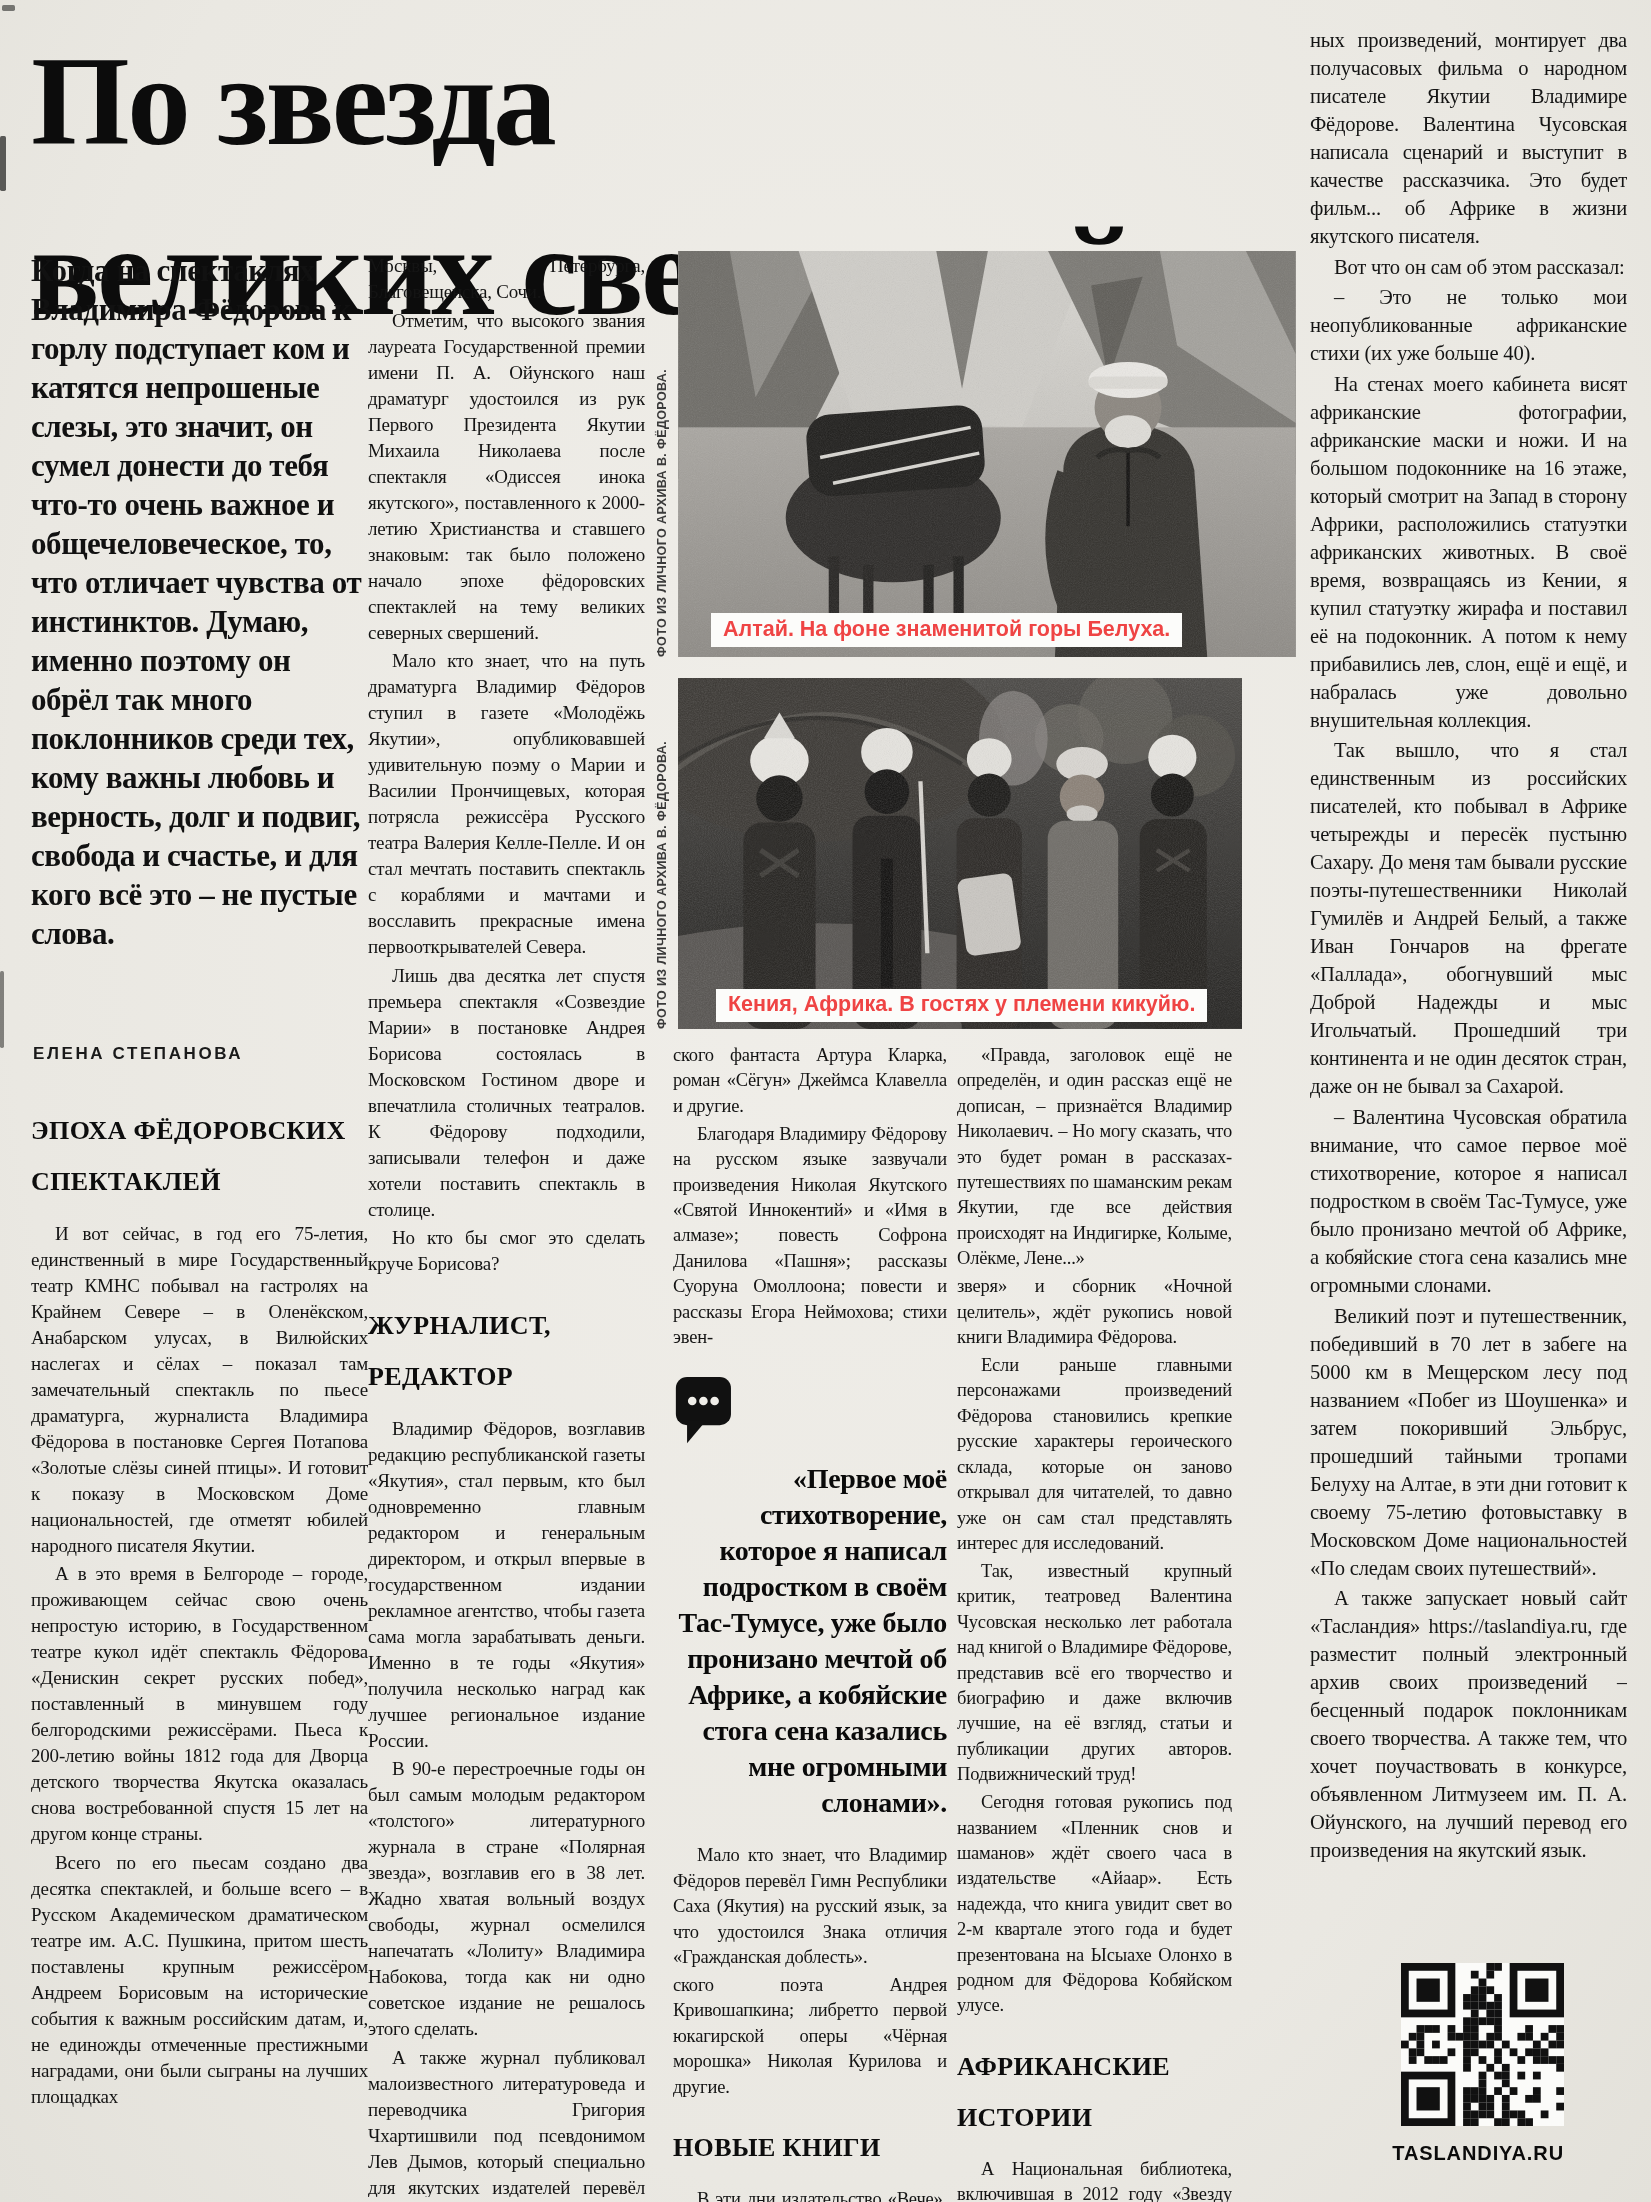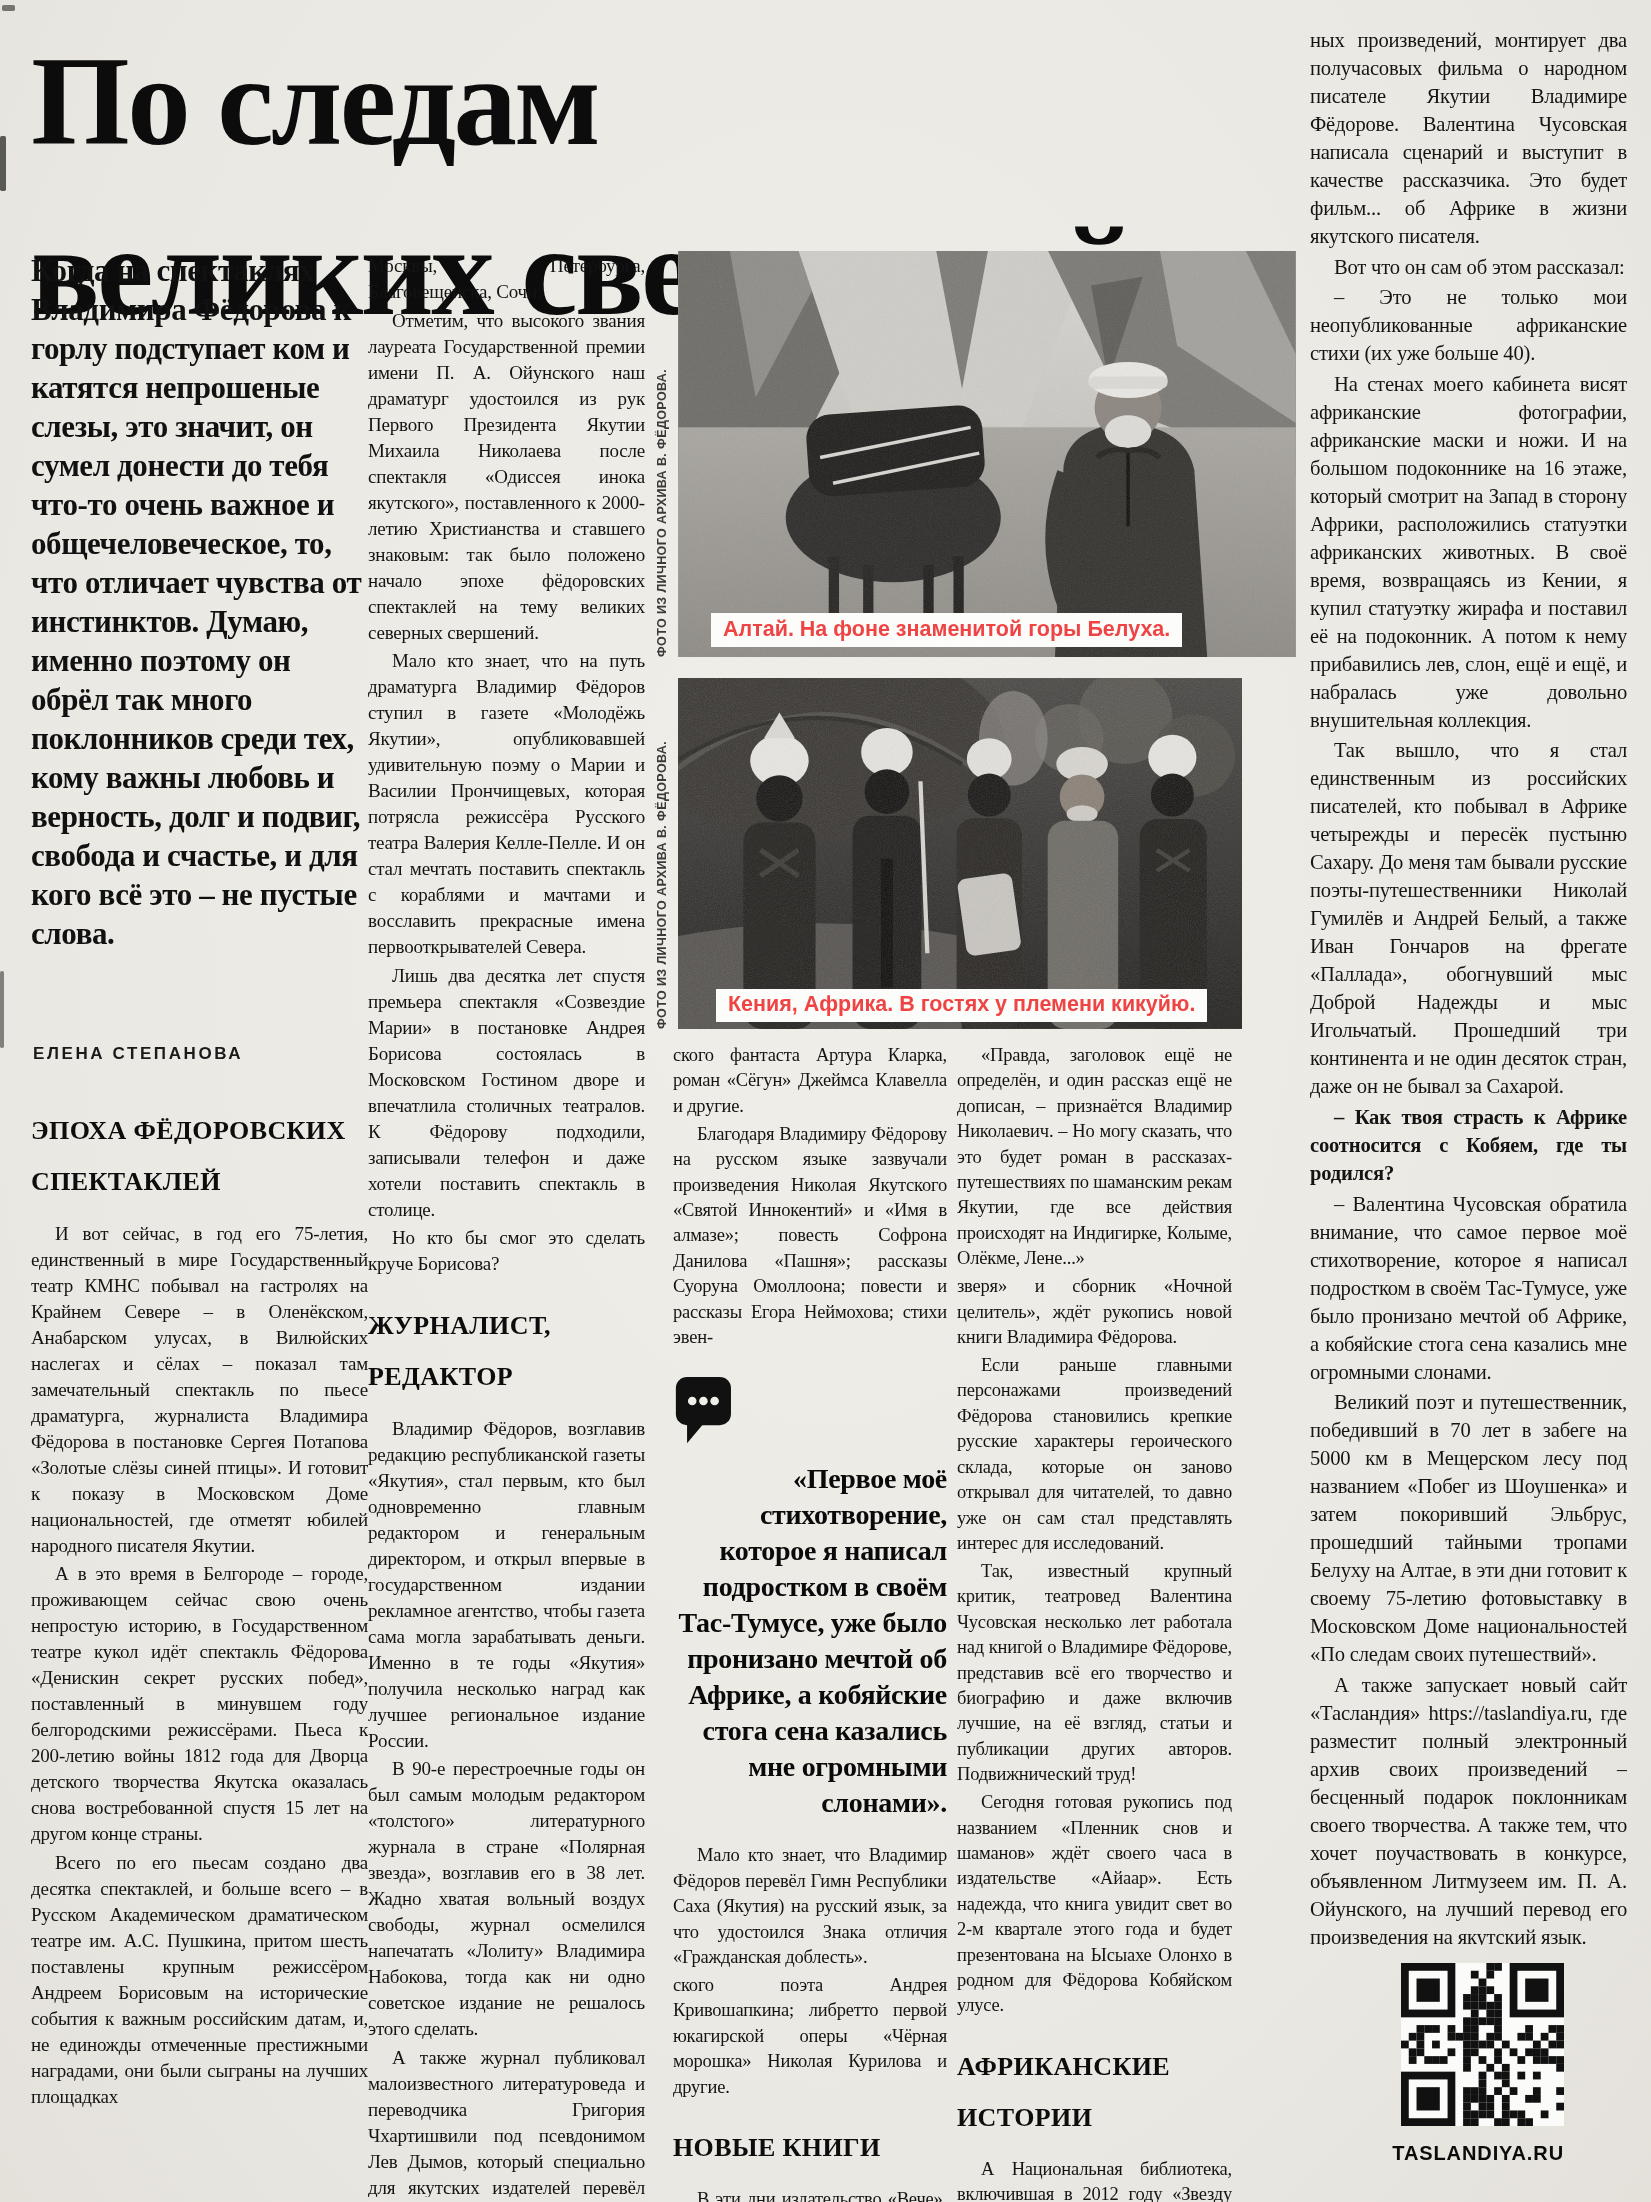--- a/index.html
+++ b/index.html
@@ -54,21 +54,21 @@
 </head>
 <body>
 
 <div id="page">
 
   <div class="smudge" style="left:0;top:136px;width:6px;height:55px;opacity:.75;"></div>
   <div class="smudge" style="left:0;top:971px;width:4.3px;height:77px;opacity:.55;"></div>
   <div class="smudge" style="left:1.7px;top:5.2px;width:13.8px;height:6px;opacity:.6;"></div>
 
   <div class="headline">
-    <div>По следам</div>
+    <div>По звезда</div>
     <div>великих свершений</div>
   </div>
 
   <div class="lead">Когда на спектаклях Владимира Фёдорова к горлу подступает ком и катятся непрошеные слезы, это значит, он сумел донести до тебя что-то очень важное и общечеловеческое, то, что отличает чувства от инстинктов. Думаю, именно поэтому он обрёл так много поклонников среди тех, кому важны любовь и верность, долг и подвиг, свобода и счастье, и для кого всё это – не пустые слова.</div>
   <div class="byline">ЕЛЕНА СТЕПАНОВА</div>
 
   <div class="col" style="left:31px; top:1105px; width:337px; height:1093px;">
     <div class="sec-heading first">ЭПОХА ФЁДОРОВСКИХ СПЕКТАКЛЕЙ</div>
     <div>
         <p class="para">И вот сейчас, в год его 75-летия, единственный в мире Государственный театр КМНС побывал на гастролях на Крайнем Севере – в Оленёкском, Анабарском улусах, в Вилюйских наслегах и сёлах – показал там замечательный спектакль по пьесе драматурга, журналиста Владимира Фёдорова в постановке Сергея Потапова «Золотые слёзы синей птицы». И готовит к показу в Московском Доме национальностей, где отметят юбилей народного писателя Якутии.</p>
@@ -238,21 +238,20 @@
       </div>
   </div>
 
   <div class="col bigtype" style="left:1310px; top:26px; width:317px; height:1919px;">
     <div>
         <p class="para noindent">ных произведений, монтирует два получасовых фильма о народном писателе Якутии Владимире Фёдорове. Валентина Чусовская написала сценарий и выступит в качестве рассказчика. Это будет фильм... об Африке в жизни якутского писателя.</p>
         <p class="para">Вот что он сам об этом рассказал:</p>
         <p class="para">– Это не только мои неопубликованные африканские стихи (их уже больше 40).</p>
         <p class="para">На стенах моего кабинета висят африканские фотографии, африканские маски и ножи. И на большом подоконнике на 16 этаже, который смотрит на Запад в сторону Африки, расположились статуэтки африканских животных. В своё время, возвращаясь из Кении, я купил статуэтку жирафа и поставил её на подоконник. А потом к нему прибавились лев, слон, ещё и ещё, и набралась уже довольно внушительная коллекция.</p>
         <p class="para">Так вышло, что я стал единственным из российских писателей, кто побывал в Африке четырежды и пересёк пустыню Сахару. До меня там бывали русские поэты-путешественники Николай Гумилёв и Андрей Белый, а также Иван Гончаров на фрегате «Паллада», обогнувший мыс Доброй Надежды и мыс Игольчатый. Прошедший три континента и не один десяток стран, даже он не бывал за Сахарой.</p>
-        <p class="para bold">– Как твоя страсть к Африке соотносится с Кобяем, где ты родился?</p>
         <p class="para">– Валентина Чусовская обратила внимание, что самое первое моё стихотворение, которое я написал подростком в своём Тас-Тумусе, уже было пронизано мечтой об Африке, а кобяйские стога сена казались мне огромными слонами.</p>
         <p class="para">Великий поэт и путешественник, победивший в 70 лет в забеге на 5000 км в Мещерском лесу под названием «Побег из Шоушенка» и затем покоривший Эльбрус, прошедший тайными тропами Белуху на Алтае, в эти дни готовит к своему 75-летию фотовыставку в Московском Доме национальностей «По следам своих путешествий».</p>
         <p class="para">А также запускает новый сайт «Тасландия» https://taslandiya.ru, где разместит полный электронный архив своих произведений – бесценный подарок поклонникам своего творчества. А также тем, что хочет поучаствовать в конкурсе, объявленном Литмузеем им. П. А. Ойунского, на лучший перевод его произведения на якутский язык.</p>
       </div>
   </div>
 
   <div class="qr-wrap">
     <svg id="qr-svg" width="163" height="163" viewBox="0 0 189 189" fill="#111" style="background:#fbfbf9;">
         <rect x="99" y="0" width="9" height="9"></rect>
         <rect x="108" y="0" width="9" height="9"></rect>

